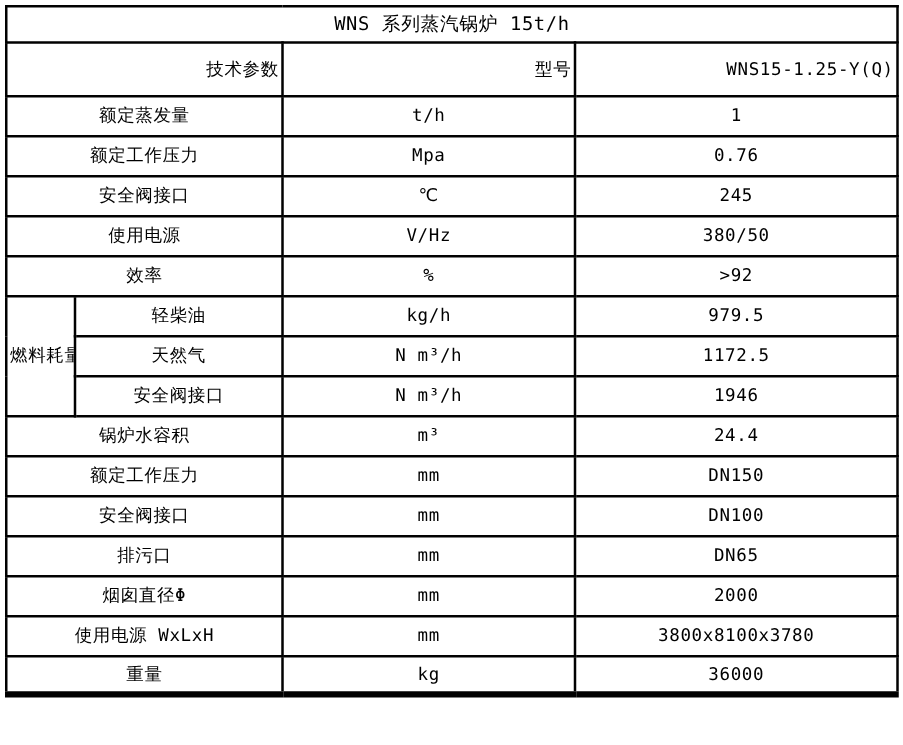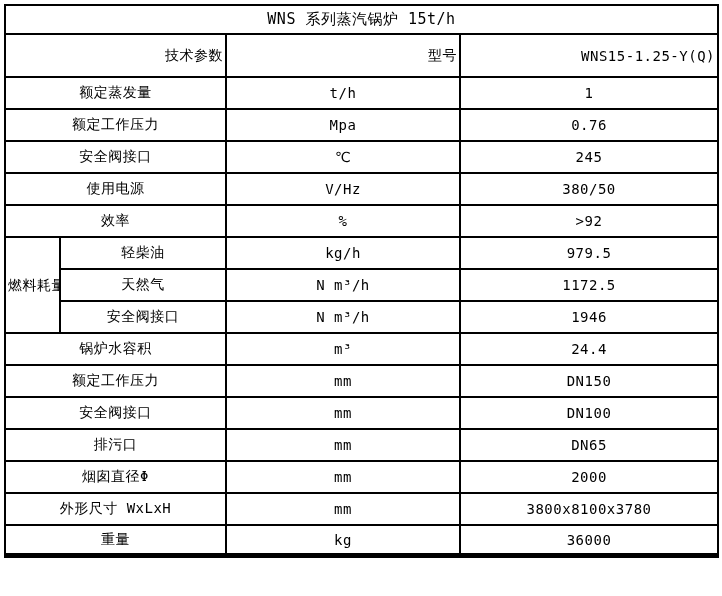--- a/index.html
+++ b/index.html
@@ -142,21 +142,21 @@
       <td colspan="2">排污口</td>
       <td class="unit-cell">mm</td>
       <td class="value-cell">DN65</td>
     </tr>
     <tr class="data-row">
       <td colspan="2">烟囱直径Φ</td>
       <td class="unit-cell">mm</td>
       <td class="value-cell">2000</td>
     </tr>
     <tr class="data-row">
-      <td colspan="2">外形尺寸 WxLxH</td>
+      <td colspan="2">使用电源 WxLxH</td>
       <td class="unit-cell">mm</td>
       <td class="value-cell">3800x8100x3780</td>
     </tr>
     <tr class="data-row last-row">
       <td colspan="2">重量</td>
       <td class="unit-cell">kg</td>
       <td class="value-cell">36000</td>
     </tr>
   </tbody>
     </table>

